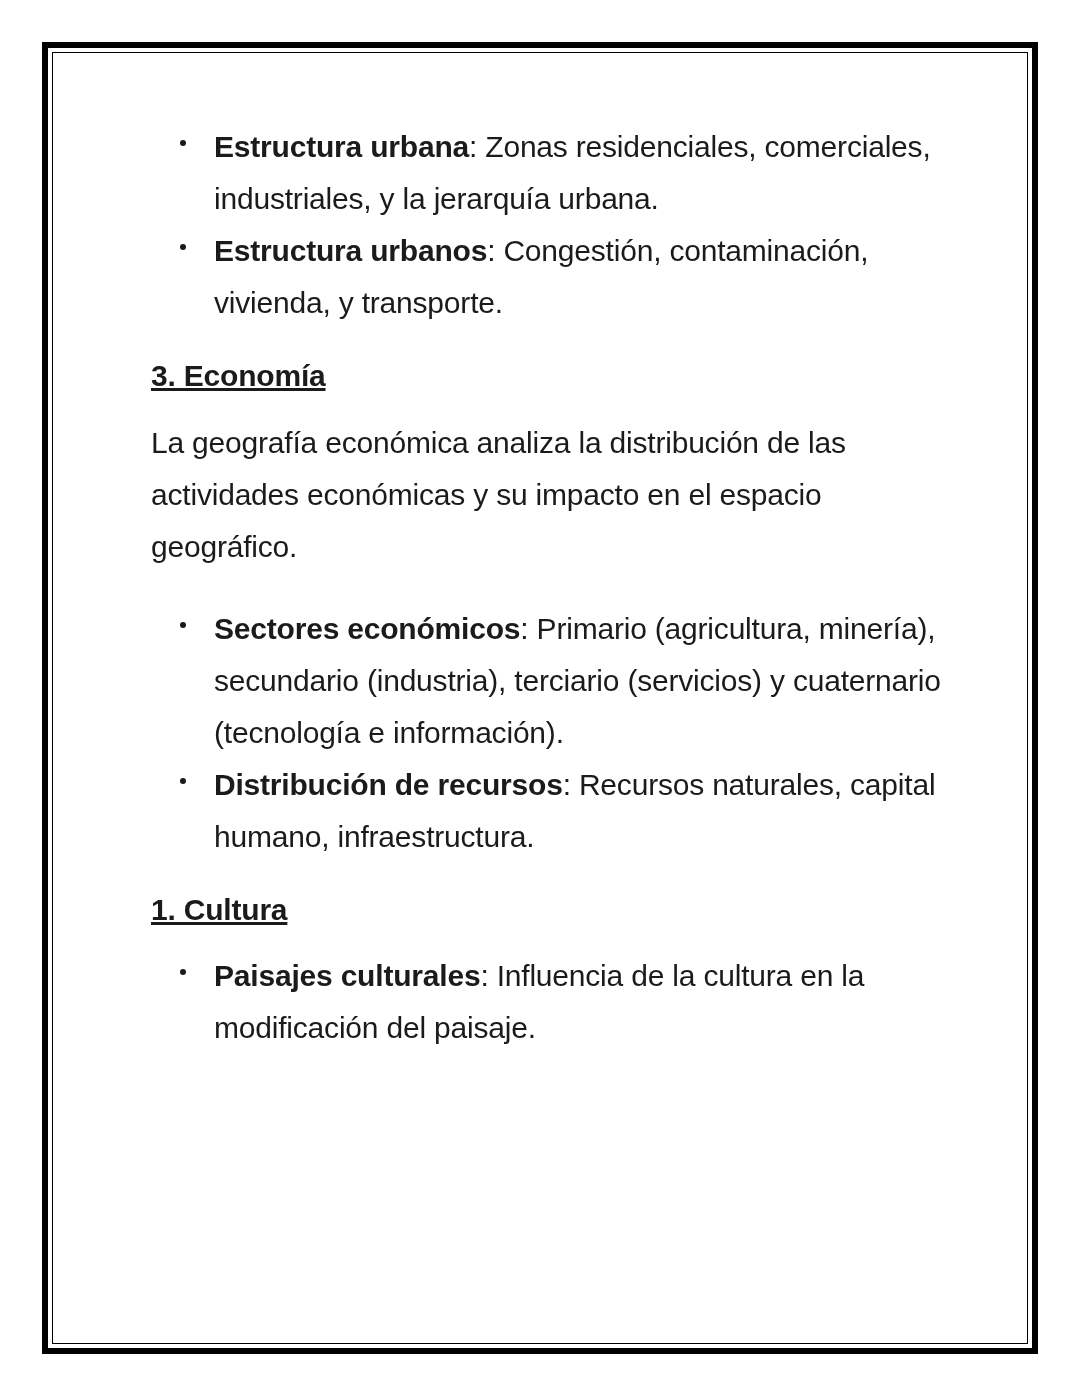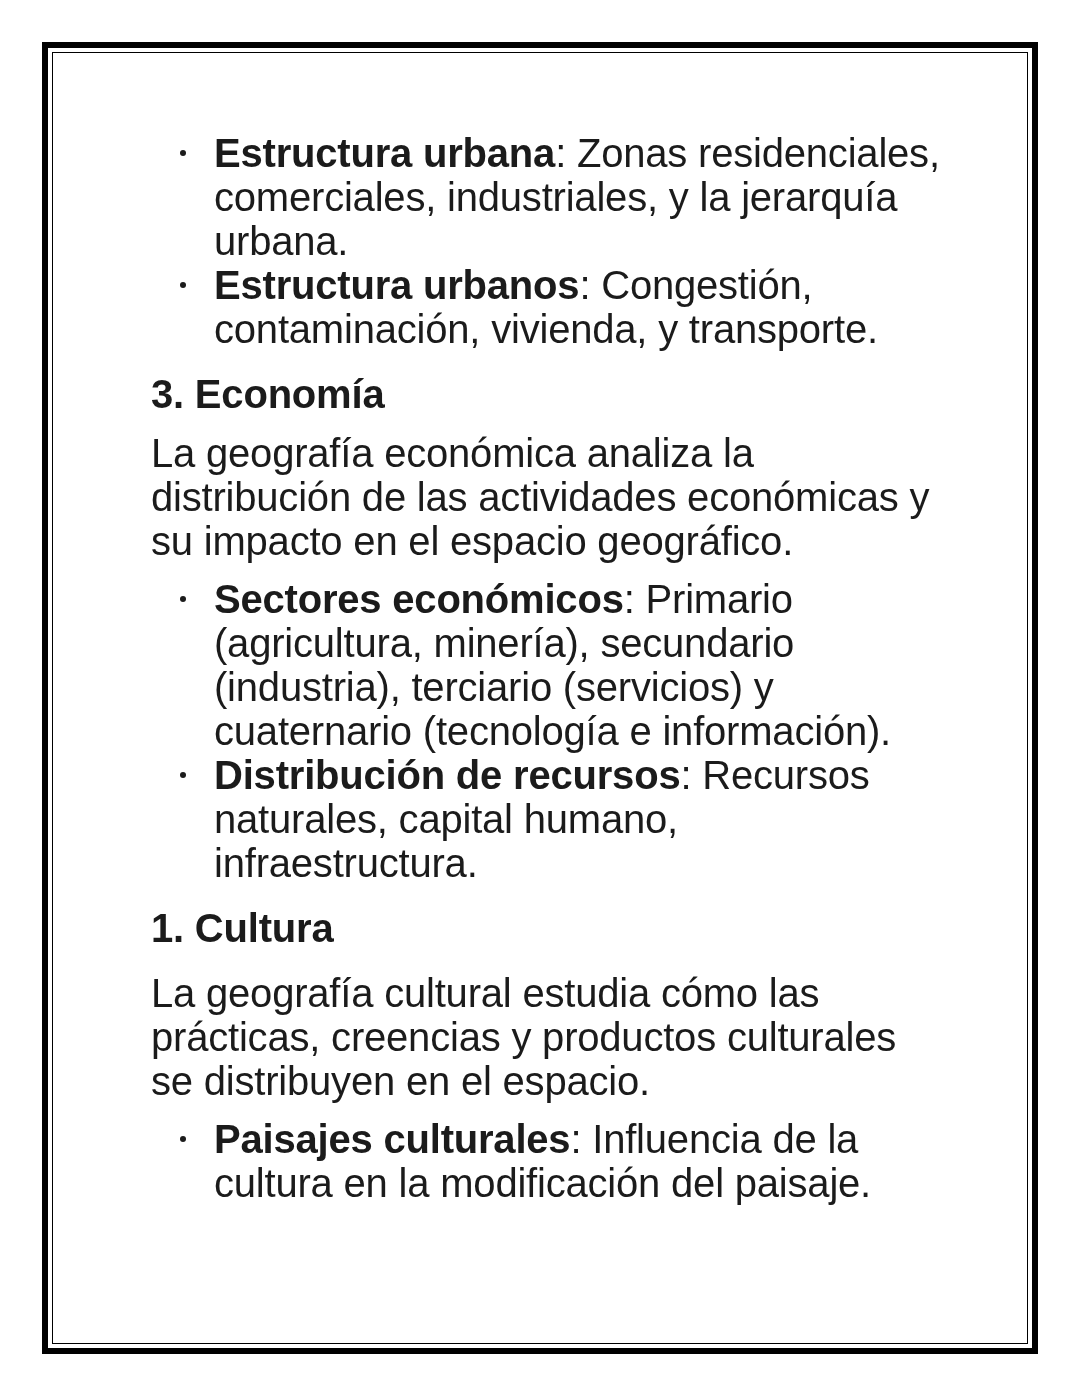--- a/index.html
+++ b/index.html
@@ -2,50 +2,49 @@
 <html><head>
 <meta charset="utf-8">
 <style>
   html, body { margin: 0; padding: 0; background: #ffffff; }
   body { width: 1080px; height: 1397px; position: relative; overflow: hidden;
          font-family: "Liberation Sans", "DejaVu Sans", sans-serif; color: #1b1b1b; }
   .frame-outer { position: absolute; left: 42px; top: 42px; width: 984px; height: 1300px;
                  border: 6px solid #000; }
   .frame-inner { position: absolute; left: 4px; top: 4px; right: 4px; bottom: 4px;
                  border: 1.5px solid #000; }
-  .content { position: absolute; left: 151px; top: 131px; width: 790px;
-             font-size: 40px; line-height: 44px; letter-spacing: -0.2px; }
+  .content { position: absolute; left: 151px; top: 121px; width: 790px;
+             font-size: 30px; line-height: 52px; letter-spacing: -0.2px; }
   .bullets { list-style: none; margin: 0; padding: 0; }
   .bullet { position: relative; padding-left: 63px; }
   .bullet .dot { position: absolute; left: 29px; top: 19px; width: 6px; height: 6px;
                  border-radius: 50%; background: #1b1b1b; }
   .bullet b { font-weight: bold; }
-  .heading { font-weight: bold; margin: 0; }
+  .heading { font-weight: bold; margin: 0; text-decoration: underline; }
   .para { margin: 0; }
 </style>
 </head>
 <body>
 
 <div class="frame-outer">
   <div class="frame-inner"></div>
 </div>
 
 <div class="content">
   <ul class="bullets">
     <li class="bullet"><span class="dot"></span><b>Estructura urbana</b><span>: Zonas residenciales, comerciales, industriales, y la jerarquía urbana.</span></li>
     <li class="bullet"><span class="dot"></span><b>Estructura urbanos</b><span>: Congestión, contaminación, vivienda, y transporte.</span></li>
   </ul>
 
   <p class="heading" style="margin-top:21px">3. Economía</p>
   <p class="para" style="margin-top:15px">La geografía económica analiza la distribución de las actividades económicas y su impacto en el espacio geográfico.</p>
 
-  <ul class="bullets" style="margin-top:14px">
+  <ul class="bullets" style="margin-top:30px">
     <li class="bullet"><span class="dot"></span><b>Sectores económicos</b><span>: Primario (agricultura, minería), secundario (industria), terciario (servicios) y cuaternario (tecnología e información).</span></li>
     <li class="bullet"><span class="dot"></span><b>Distribución de recursos</b><span>: Recursos naturales, capital humano, infraestructura.</span></li>
   </ul>
 
   <p class="heading" style="margin-top:21px">1. Cultura</p>
-  <p class="para" style="margin-top:21px">La geografía cultural estudia cómo las prácticas, creencias y productos culturales se distribuyen en el espacio.</p>
 
   <ul class="bullets" style="margin-top:14px">
     <li class="bullet"><span class="dot"></span><b>Paisajes culturales</b><span>: Influencia de la cultura en la modificación del paisaje.</span></li>
   </ul>
 </div>
 
 </body></html>

